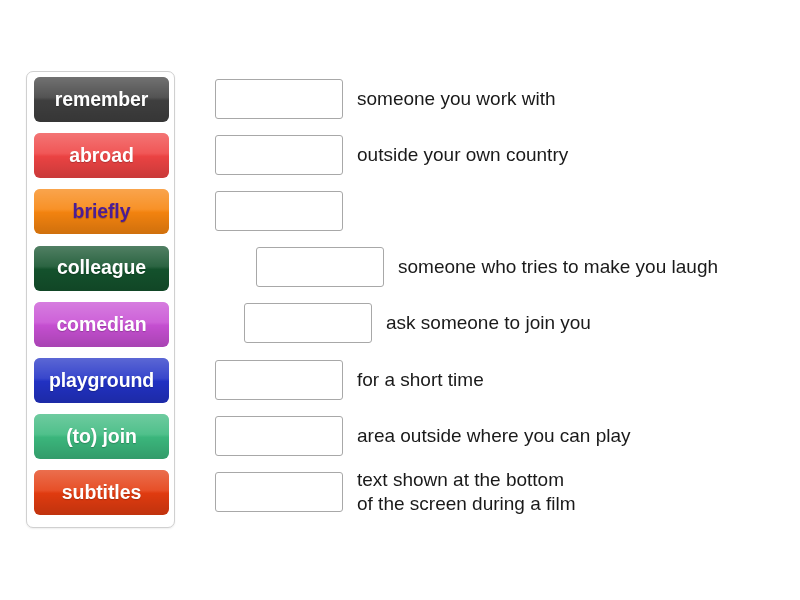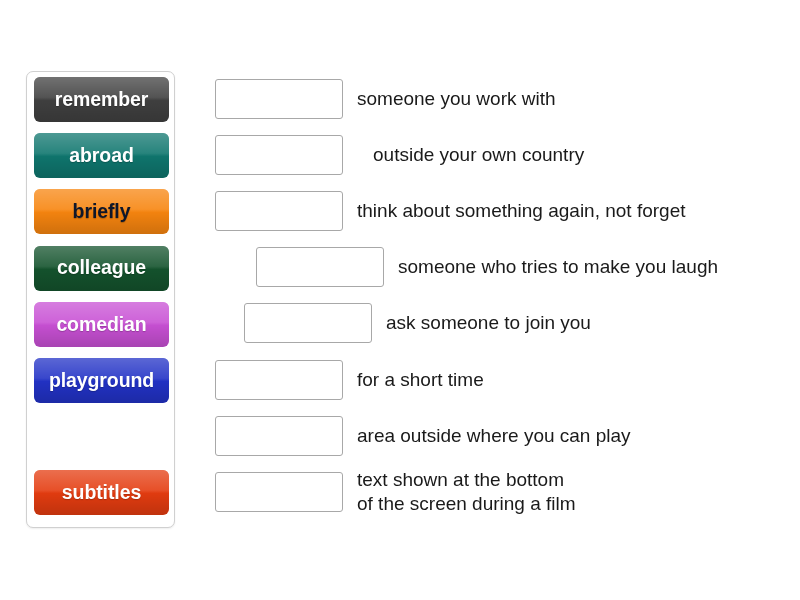--- a/index.html
+++ b/index.html
@@ -128,59 +128,62 @@
 <body>
 
 <div id="activity">
 
   <div class="tiles-panel">
     <div class="tiles-inner" id="tiles-inner">
         <div class="tile" style="top: 5px; background: #404040;">
           <span class="gloss"></span>
           <span class="tile-label" style="color: rgb(255, 255, 255);">remember</span>
         </div>
-        <div class="tile" style="top: 61.2px; background: #0f766e;">
+        <div class="tile" style="top: 61.2px; background: #ef4444;">
           <span class="gloss"></span>
           <span class="tile-label" style="color: rgb(255, 255, 255);">abroad</span>
         </div>
         <div class="tile" style="top: 117.4px; background: rgb(247, 133, 15);">
           <span class="gloss"></span>
-          <span class="tile-label" style="color: #0f172a;">briefly</span>
+          <span class="tile-label" style="color: #4c1d95;">briefly</span>
         </div>
         <div class="tile" style="top: 173.6px; background: #14532d;">
           <span class="gloss"></span>
           <span class="tile-label" style="color: rgb(255, 255, 255);">colleague</span>
         </div>
         <div class="tile" style="top: 229.8px; background: rgb(200, 80, 212);">
           <span class="gloss"></span>
           <span class="tile-label" style="color: #ffffff;">comedian</span>
         </div>
         <div class="tile" style="top: 286px; background: rgb(34, 50, 198); align-items: center;">
           <span class="gloss"></span>
           <span class="tile-label" style="color: rgb(255, 255, 255);">playground</span>
+        </div>
+        <div class="tile" style="top: 342.2px; background: rgb(60, 185, 126);">
+          <span class="gloss"></span>
+          <span class="tile-label" style="color: rgb(255, 255, 255);">(to) join</span>
         </div>
         <div class="tile" style="top: 398.4px; background: rgb(228, 60, 16);">
           <span class="gloss"></span>
           <span class="tile-label" style="color: rgb(255, 255, 255);">subtitles</span>
         </div>
       </div>
   </div>
 
   <div class="rows" id="rows">
       <div class="row" style="top: 5px;">
         <div class="dropzone"></div>
         <div class="definition">someone you work with</div>
       </div>
-      <div class="row" style="top: 61.2px; gap: 16px;">
+      <div class="row" style="top: 61.2px;">
         <div class="dropzone"></div>
         <div class="definition">outside your own country</div>
       </div>
       <div class="row" style="top: 117.4px;">
         <div class="dropzone"></div>
-        <div class="definition">think about something again, not forget</div>
       </div>
       <div class="row" style="top: 173.6px; padding-left: 41px;">
         <div class="dropzone"></div>
         <div class="definition">someone who tries to make you laugh</div>
       </div>
       <div class="row" style="top: 229.8px; padding-left: 29px;">
         <div class="dropzone"></div>
         <div class="definition">ask someone to join you</div>
       </div>
       <div class="row" style="top: 286px;">

